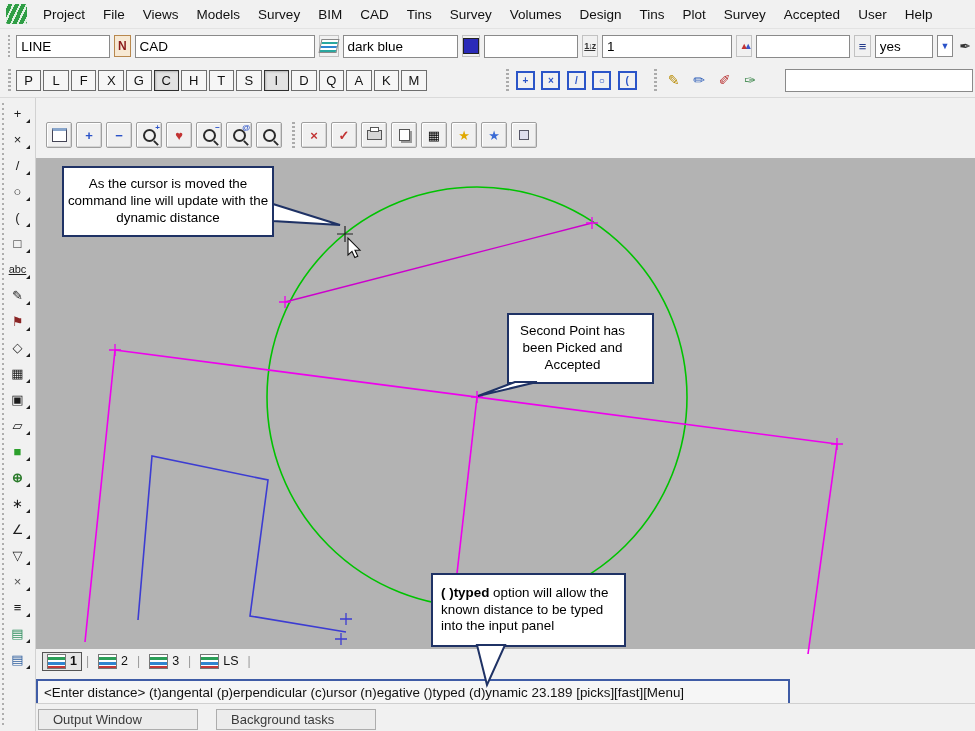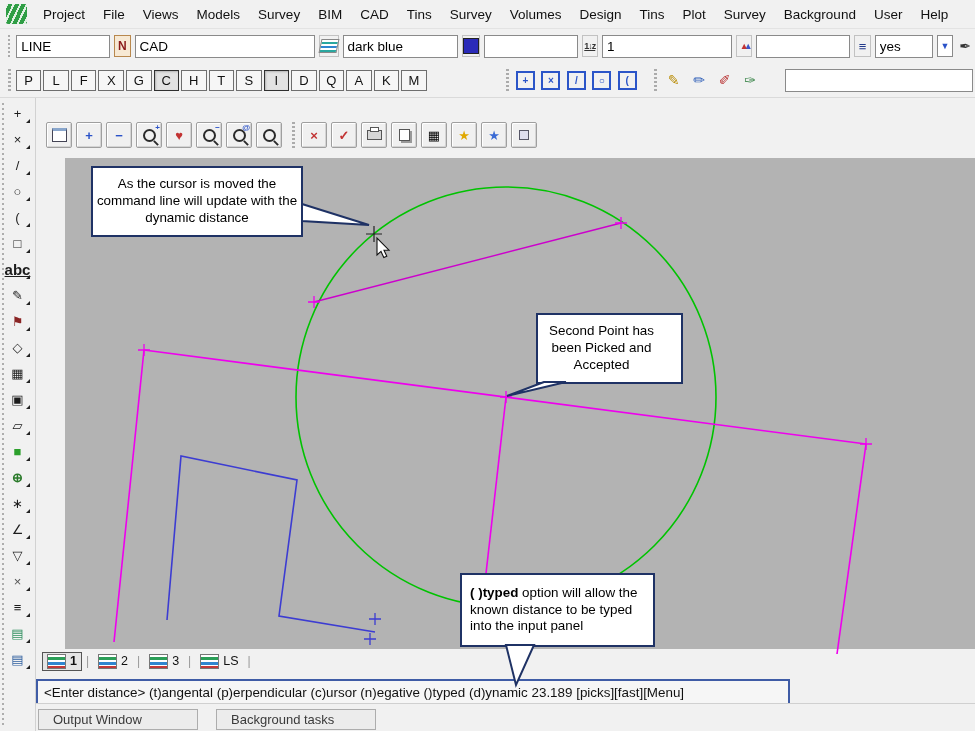--- a/index.html
+++ b/index.html
@@ -41,21 +41,21 @@
 
   
   .main{flex:1;display:flex;min-height:0;border-top:1px solid #dadada;}
   .left-toolbar{width:36px;background:#f1f1f1;border-right:1px solid #d2d2d2;display:flex;flex-direction:column;align-items:center;padding-top:3px;box-sizing:border-box;
      background-image:repeating-linear-gradient(180deg,#aeaeae 0 2px,transparent 2px 5px);
      background-size:2px calc(100% - 10px);background-repeat:no-repeat;background-position:2px 5px;}
   .ltb{position:relative;width:28px;height:24px;margin-bottom:2px;border:none;background:transparent;
        display:flex;align-items:center;justify-content:center;padding:0;}
   .ltb::after{content:"";position:absolute;right:2px;bottom:2px;border-left:4px solid transparent;border-bottom:4px solid #222;}
   .lg{font-size:13px;color:#1c1c1c;line-height:1;}
-  .lg.small{font-size:15px;font-weight:700;text-decoration:underline;}
+  .lg.small{font-size:11px;font-weight:400;text-decoration:underline;}
   .g-green{color:#2ca02c}.g-green2{color:#2a7a2a;font-weight:bold}.g-maroon{color:#8a2525}
   .g-img{color:#2f8f5f}.g-img2{color:#2f5f9f}.g-gray{color:#555}
 
   .right-col{flex:1;display:flex;flex-direction:column;min-width:0;}
 
   
   .view-toolbar{height:50px;display:flex;align-items:flex-end;padding:0 0 10px 10px;background:#f1f1f1;}
   .vbtn{position:relative;width:26px;height:26px;margin-right:4px;background:#f0f0f0;border:1px solid #9f9f9f;border-radius:2px;
         box-shadow:inset 1px 1px 0 #fff, inset -1px -1px 0 #d4d4d4;display:flex;align-items:center;justify-content:center;padding:0;}
   .vg{font-size:13px;line-height:1;}
@@ -64,21 +64,21 @@
   .ico-win{width:13px;height:10px;border:1px solid #445;background:#fff;border-top:3px solid #89a6cc;}
   .mag{width:9px;height:9px;border:2px solid #2a2a2a;border-radius:50%;position:relative;}
   .mag::after{content:"";position:absolute;right:-5px;bottom:-4px;width:6px;height:2px;background:#2a2a2a;transform:rotate(45deg);}
   .badge{position:absolute;right:1px;top:0;font-size:8px;font-weight:bold;color:#2a52c8;}
   .ico-printer{width:13px;height:8px;background:#d6d6d6;border:1px solid #555;position:relative;}
   .ico-printer::before{content:"";position:absolute;top:-4px;left:2px;width:7px;height:3px;background:#fff;border:1px solid #555;}
   .ico-copy{width:9px;height:10px;border:1px solid #555;background:#fff;box-shadow:2px 2px 0 #999;}
   .ico-sq{width:8px;height:8px;border:1px solid #556;background:#dde;}
 
   
-  .canvas{flex:1;position:relative;background:#b3b3b3;overflow:visible;z-index:2;min-height:0;margin-left:29px;}
+  .canvas{flex:1;position:relative;background:#b3b3b3;overflow:visible;z-index:2;min-height:0;}
   .draw{position:absolute;top:0;left:0;pointer-events:none;}
   .callout{position:absolute;display:flex;align-items:center;justify-content:center;text-align:center;
            font-size:13.4px;line-height:1.26;color:#000;z-index:3;pointer-events:none;}
   .c1{left:27px;top:9px;width:210px;height:69px;}
   .c2{left:472px;top:156px;width:129px;height:69px;}
   .c3{left:396px;top:416px;width:193px;height:72px;text-align:left;justify-content:flex-start;padding:0 9px;box-sizing:border-box;}
 
   
   .tabs-row{height:24px;display:flex;align-items:center;background:#f1f1f1;padding-left:6px;gap:4px;}
   .vtab{display:flex;align-items:center;gap:4px;padding:1px 4px;border:1px solid transparent;background:transparent;}
@@ -113,21 +113,21 @@
     <span class="menu-item">Survey</span>
     <span class="menu-item">BIM</span>
     <span class="menu-item">CAD</span>
     <span class="menu-item">Tins</span>
     <span class="menu-item">Survey</span>
     <span class="menu-item">Volumes</span>
     <span class="menu-item">Design</span>
     <span class="menu-item">Tins</span>
     <span class="menu-item">Plot</span>
     <span class="menu-item">Survey</span>
-    <span class="menu-item">Background</span>
+    <span class="menu-item">Accepted</span>
     <span class="menu-item">User</span>
     <span class="menu-item">Help</span>
   </div>
 
   <div class="tbrow">
     <span class="grip"></span>
     <input class="fld w84" value="LINE" style="">
     <button class="mini nbtn">N</button>
     <input class="fld w170" value="CAD" style="">
     <button class="mini">

